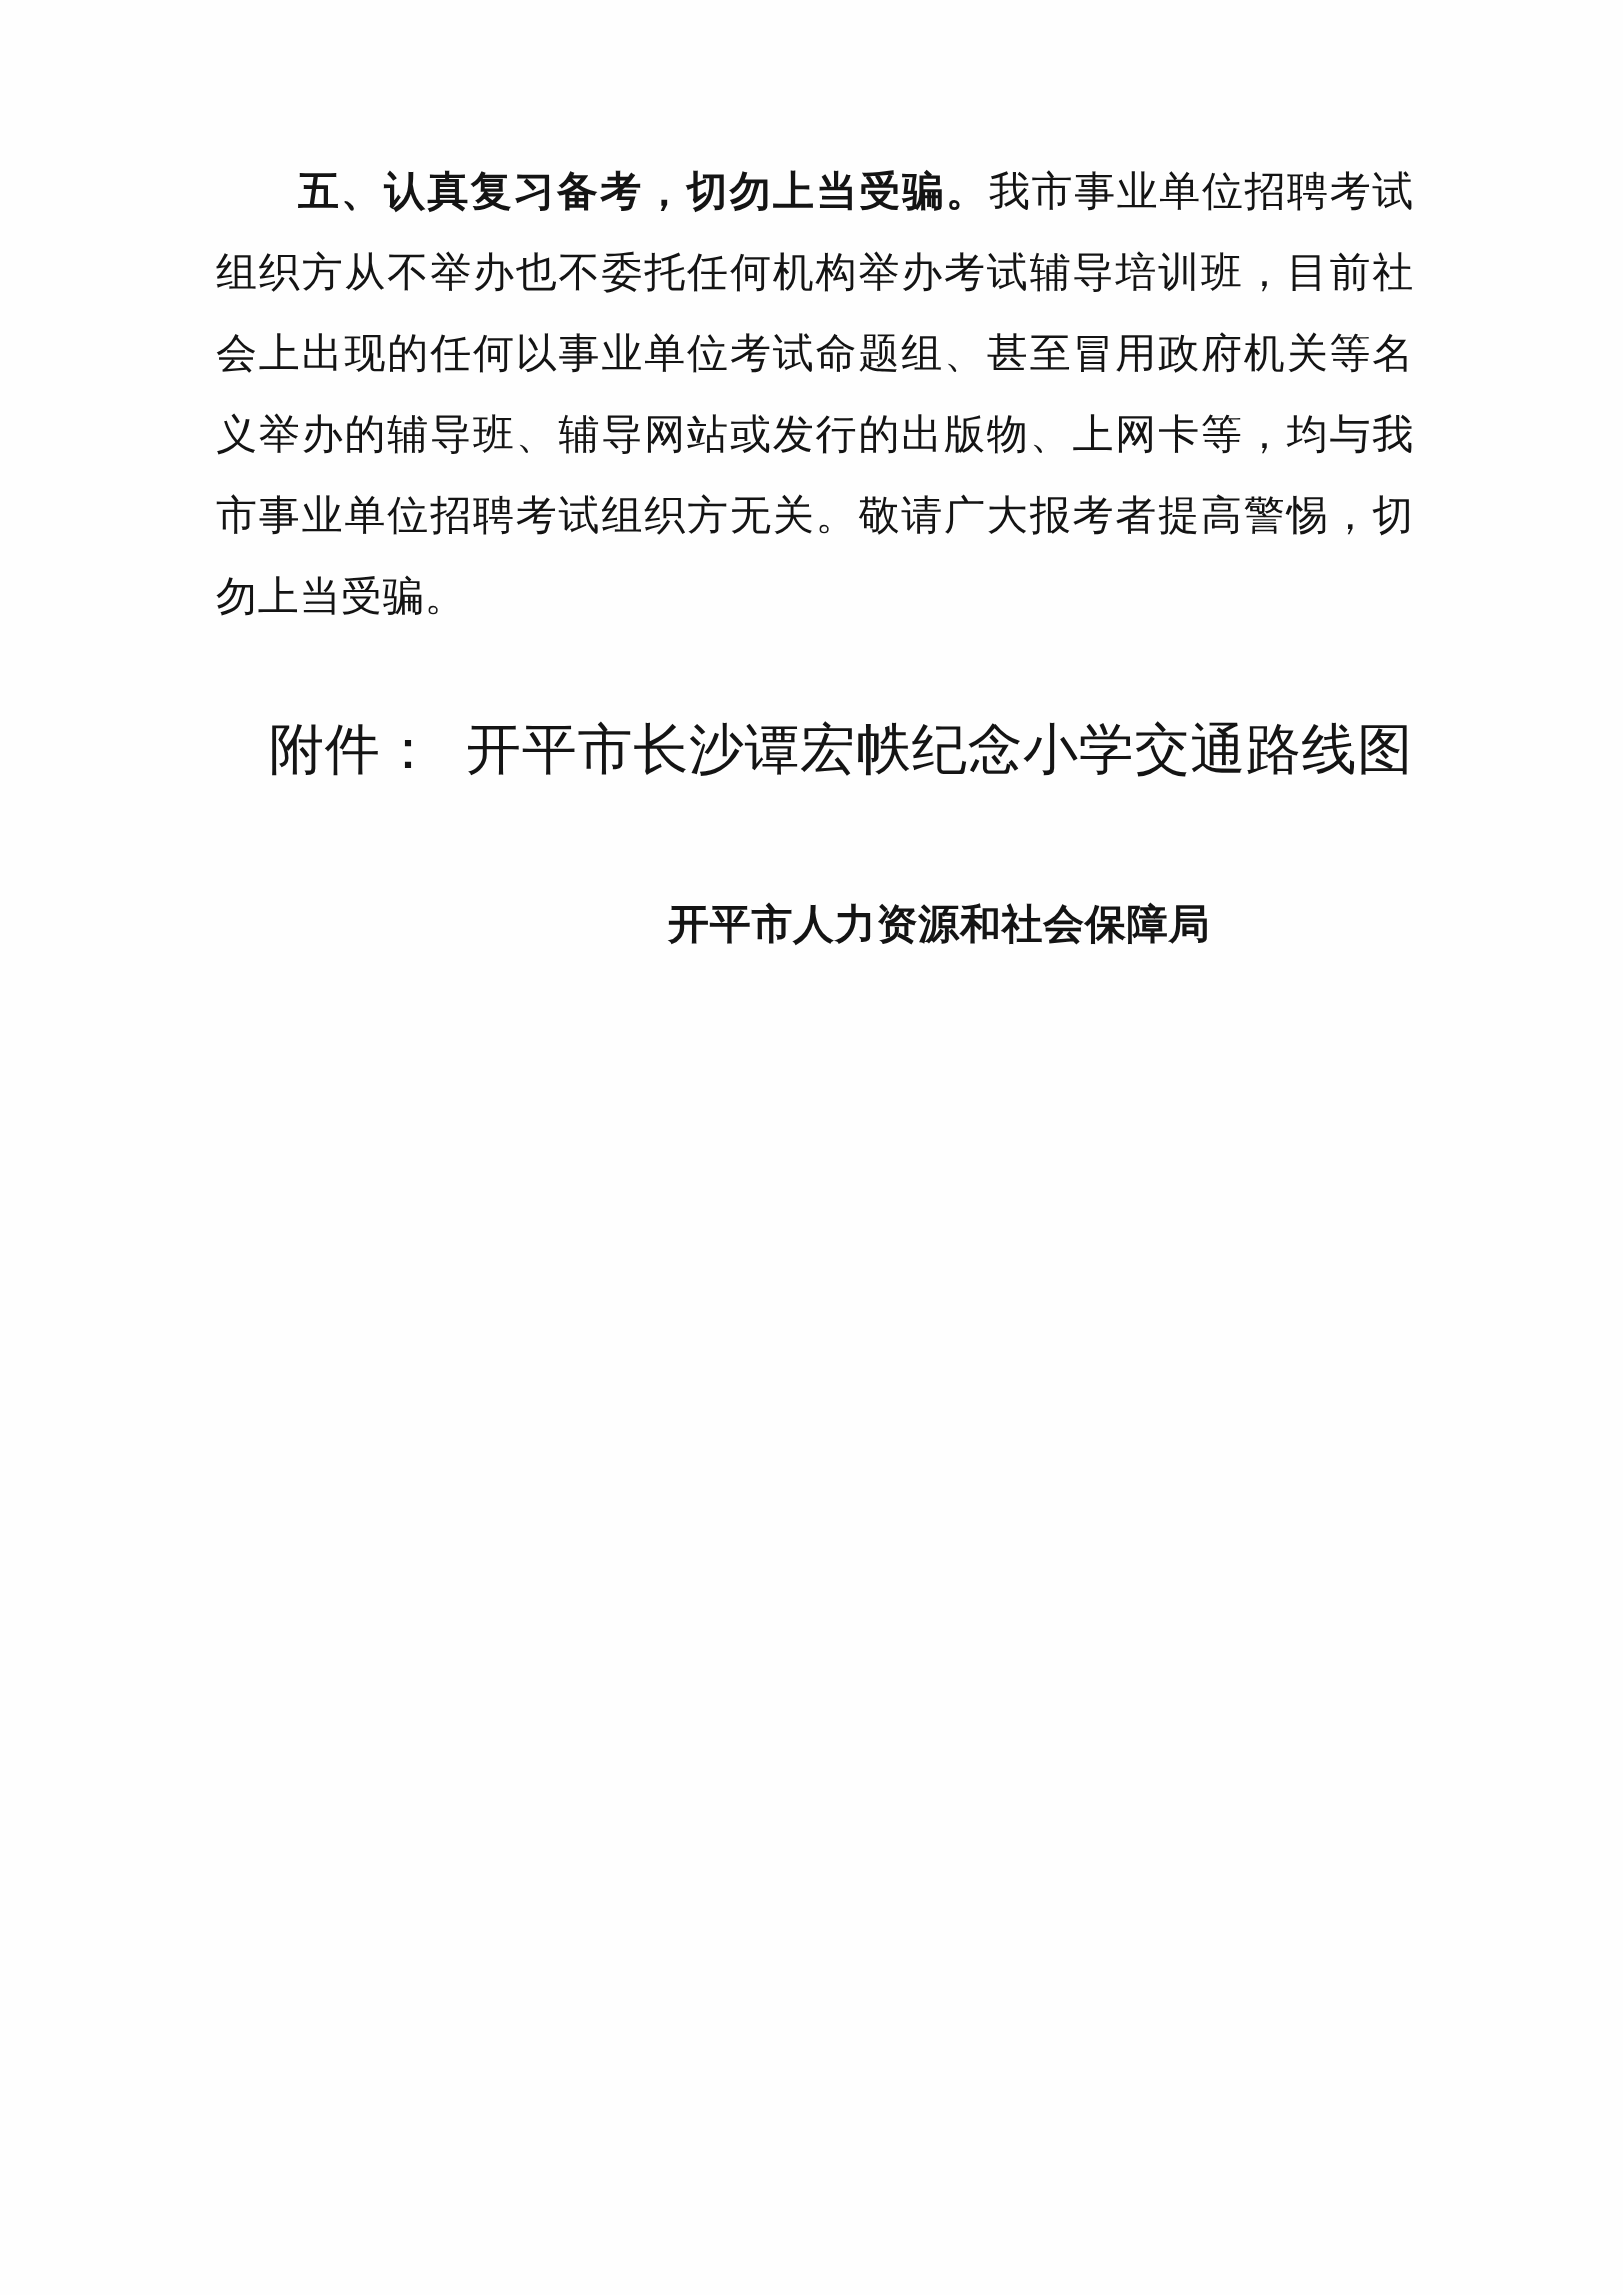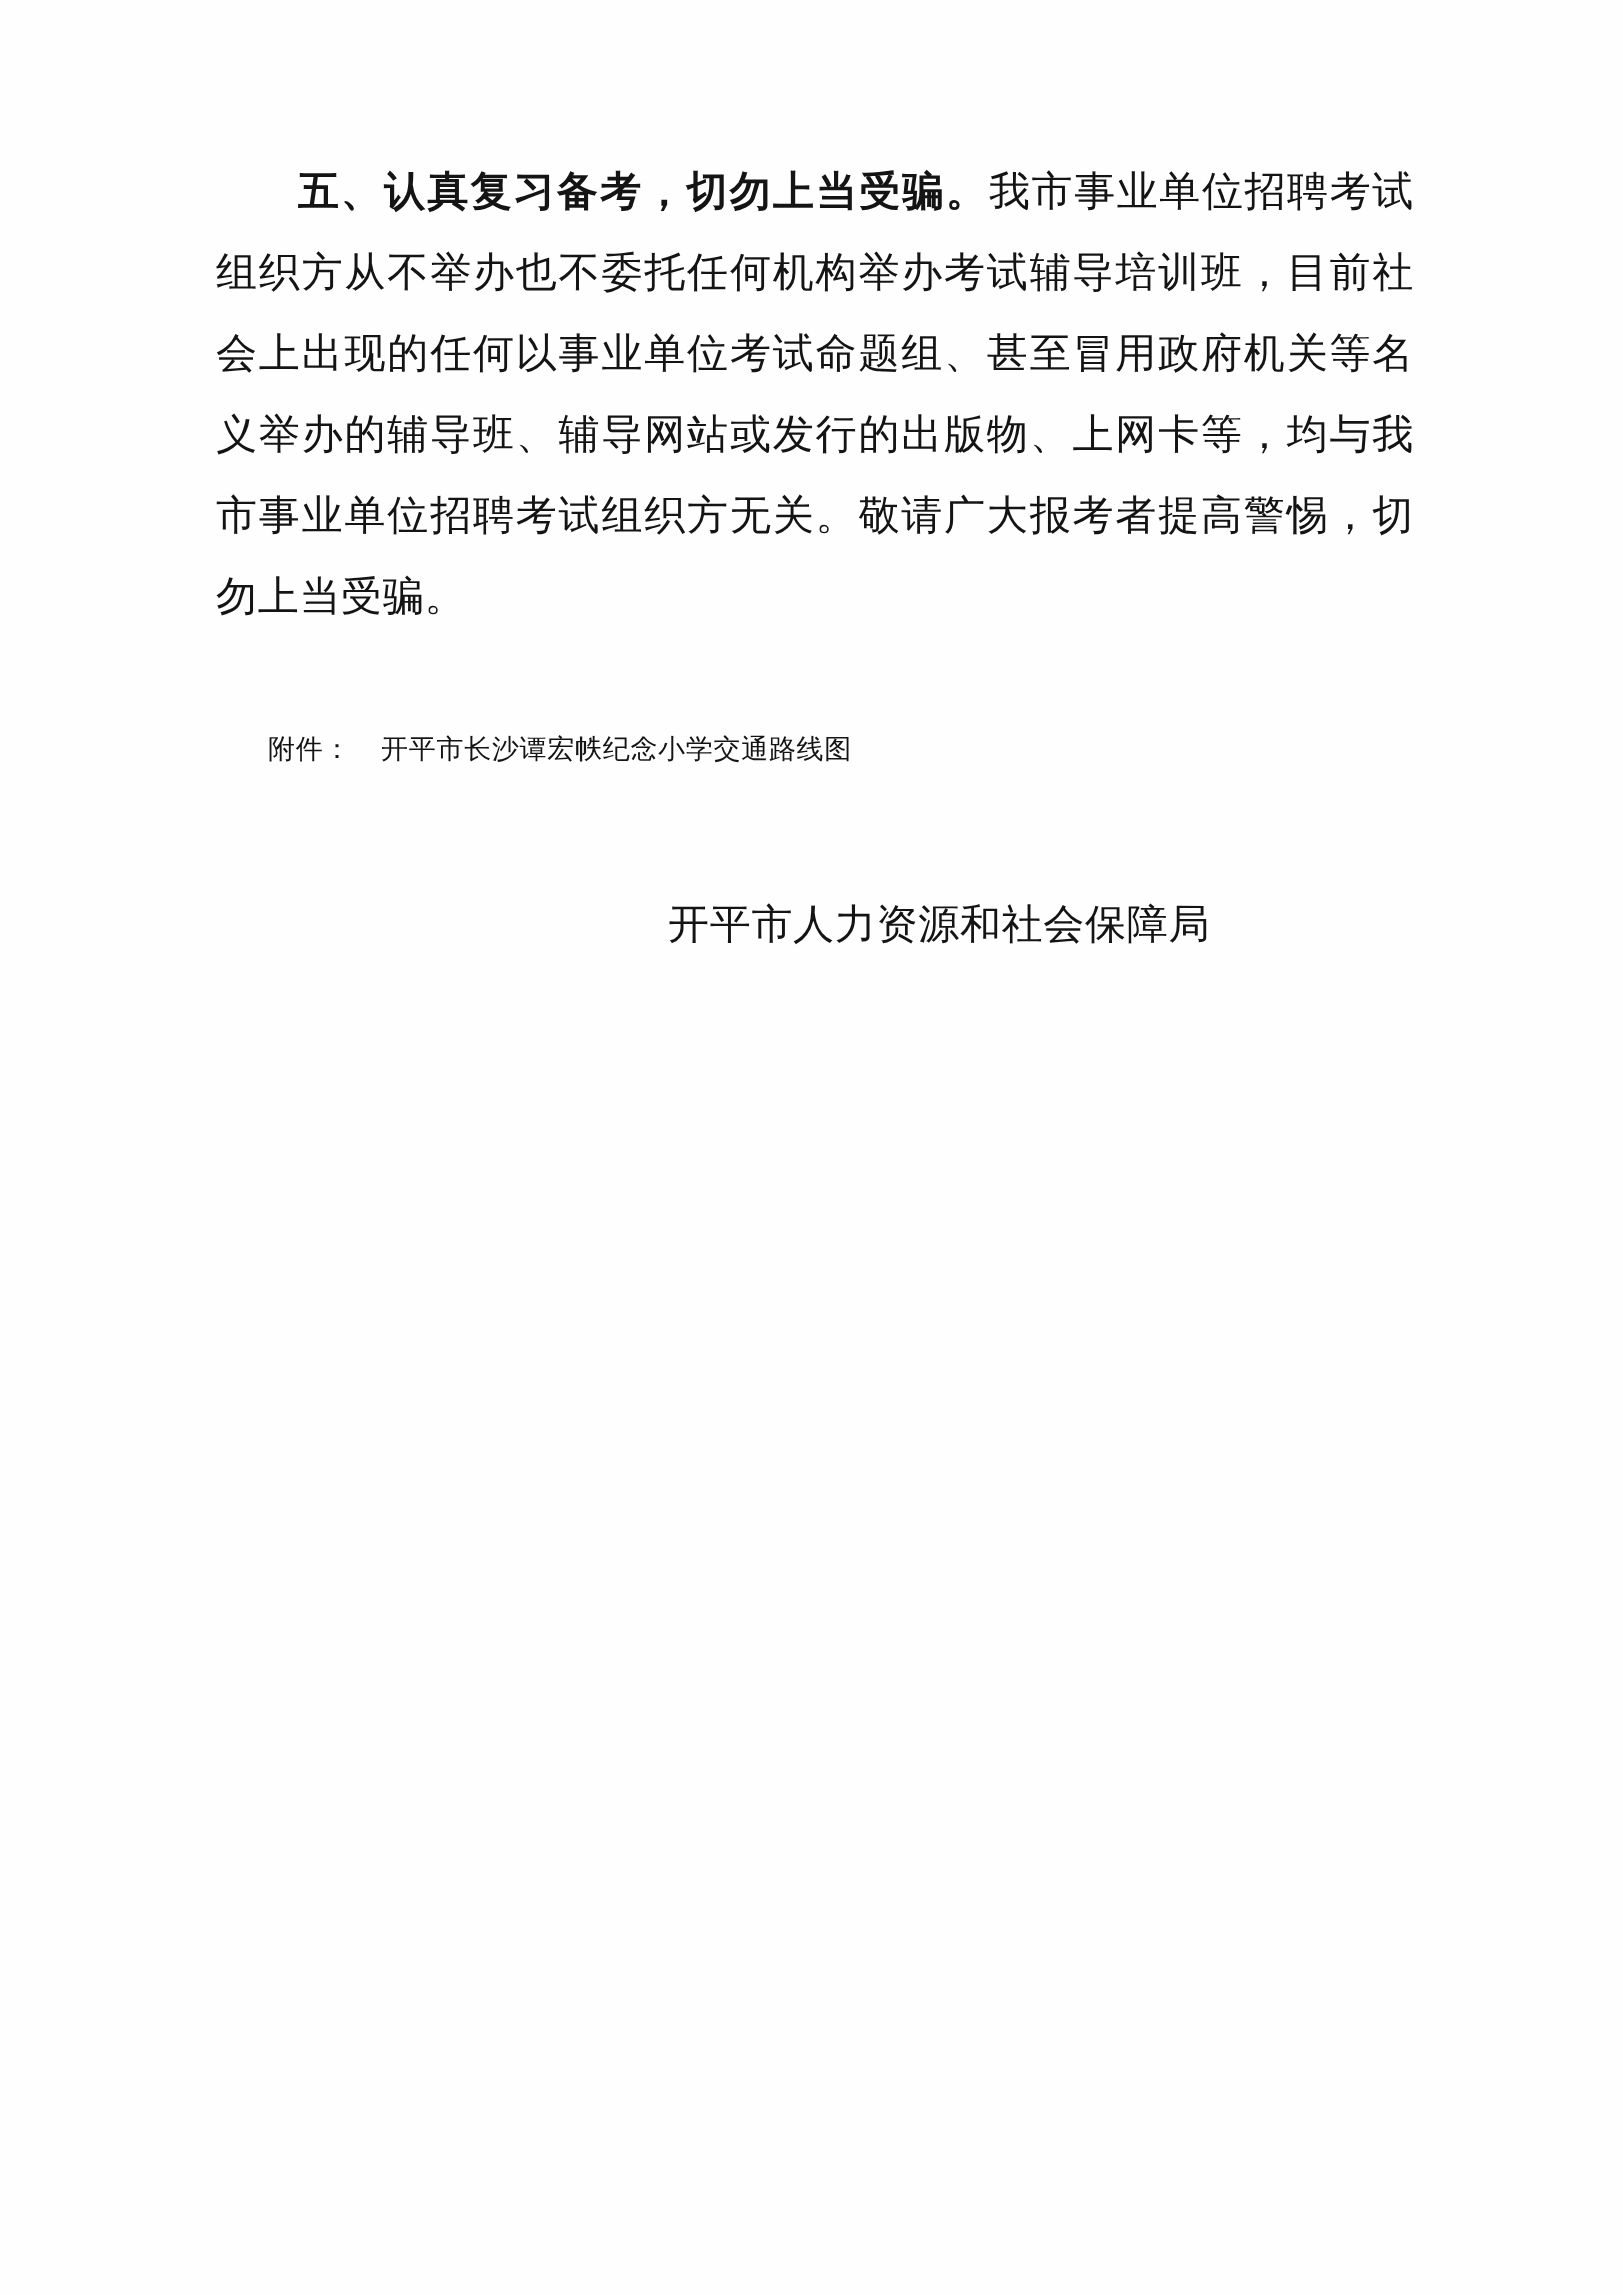--- a/index.html
+++ b/index.html
@@ -48,24 +48,25 @@
     width: 81px;
   }
 
   .para .lead {
     font-weight: bold;
     letter-spacing: 1.3px;
   }
 
   .attachment {
     margin-top: 73px;
-    font-size: 27px;
+    font-size: 55px;
     line-height: 79px;
     letter-spacing: 0.7px;
     color: #141414;
+    text-align: center;
   }
 
   .attachment .indent {
     display: inline-block;
     width: 52px;
   }
 
   .attachment .gap {
     display: inline-block;
     width: 30px;
@@ -76,20 +77,21 @@
     text-align: left;
     padding-left: 452px;
   }
 
   .signature .line {
     font-size: 41px;
     line-height: 77px;
     letter-spacing: 0.7px;
     color: #141414;
     white-space: nowrap;
+    font-weight: bold;
   }
 
   .signature .date {
     letter-spacing: 1.3px;
   }
 </style>
 </head>
 <body>
 
 <div class="page">

